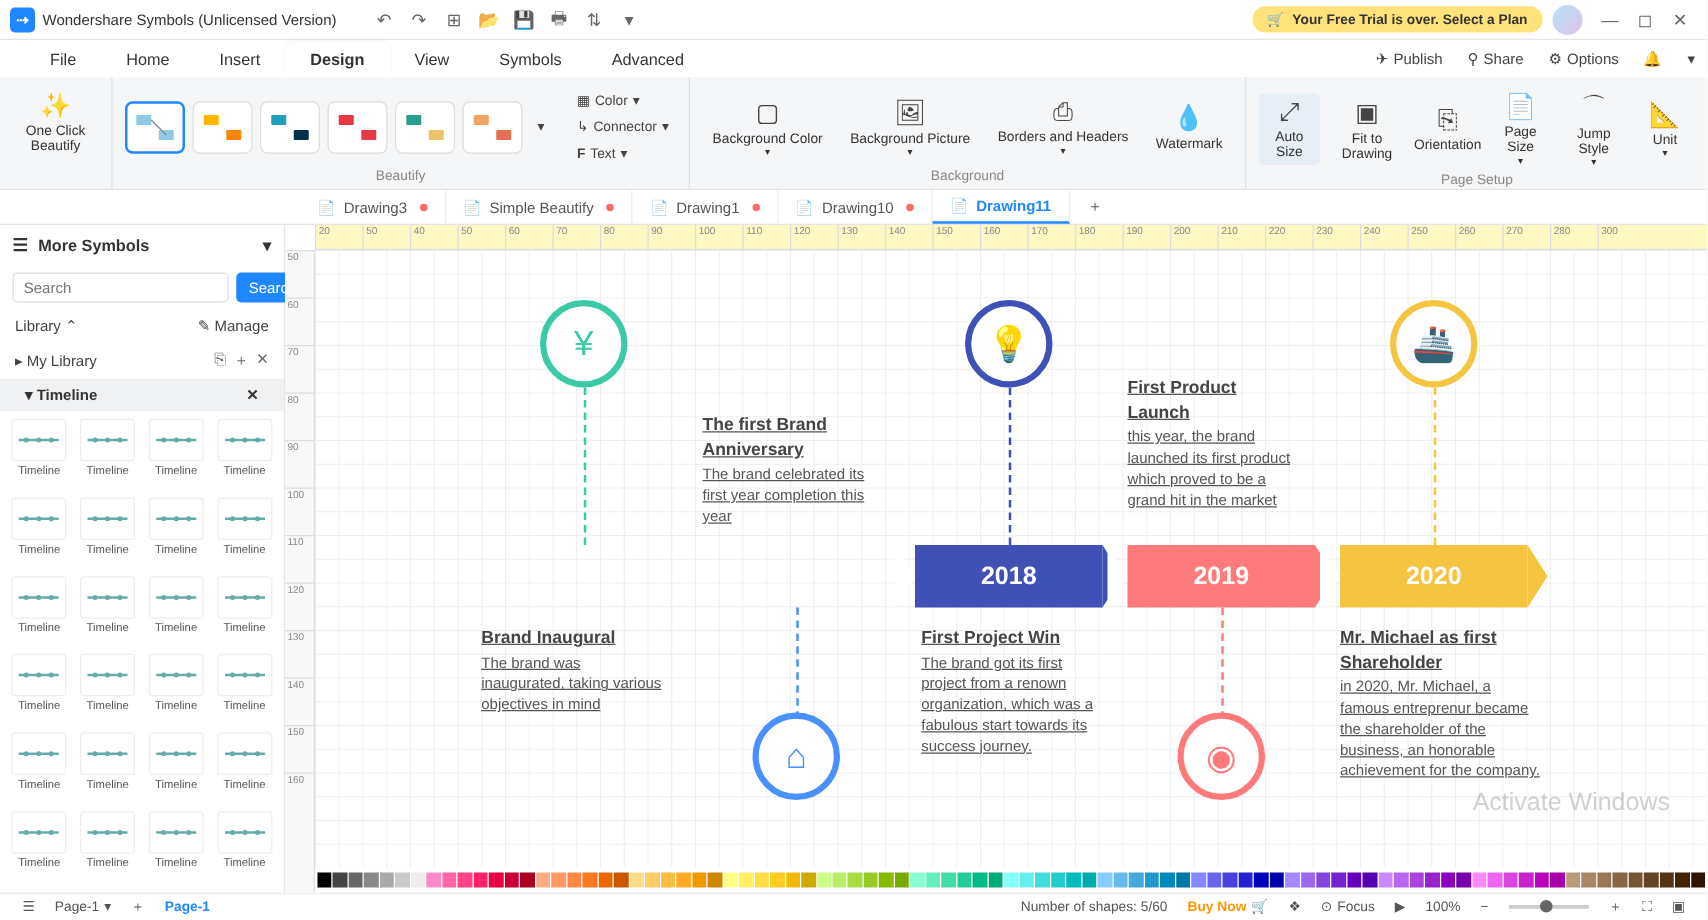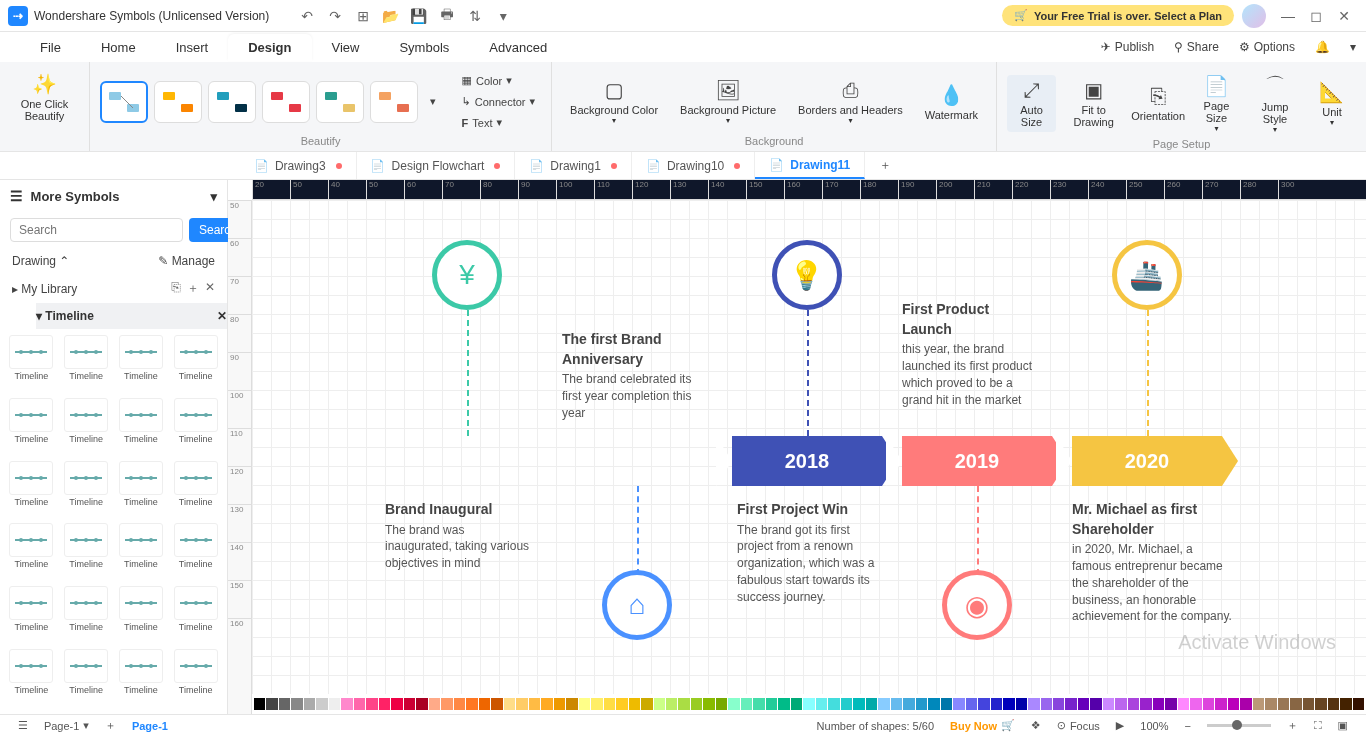--- a/index.html
+++ b/index.html
@@ -43,49 +43,49 @@
 
 
 .left { width: 228px; background:#fff; border-right:1px solid #e5e5e5; display:flex;flex-direction:column;}
 .left-header { padding:8px 10px;display:flex;align-items:center;font-weight:600;font-size:13px;}
 .left-header .ico{margin-right:8px;font-size:14px;}
 .left-search { padding:6px 10px;display:flex;gap:6px;}
 .left-search input { flex:1;border:1px solid #ddd;border-radius:4px;padding:4px 8px;font-size:12px;}
 .left-search button{background:#1f87ff;color:#fff;border:none;border-radius:4px;padding:4px 10px;font-size:12px;cursor:pointer;}
 .lib-row{padding:6px 12px;display:flex;align-items:center;justify-content:space-between;font-size:12px;color:#444;}
 .lib-row .icons{display:flex;gap:6px;color:#666;}
-.cat-header{padding:6px 0;background:#f0f1f3;display:flex;align-items:center;justify-content:space-between;font-size:12px;font-weight:600;margin-left:36px;}
+.cat-header{padding:6px 20px;background:#f0f1f3;display:flex;align-items:center;justify-content:space-between;font-size:12px;font-weight:600;}
 .shape-grid{display:grid;grid-template-columns:repeat(4,1fr);gap:4px;padding:6px;overflow-y:auto;flex:1;}
 .shape-item{display:flex;flex-direction:column;align-items:center;font-size:9px;color:#555;cursor:pointer;}
 .shape-thumb{width:44px;height:34px;border:1px solid #eee;border-radius:3px;background:#fff;margin-bottom:2px;display:flex;align-items:center;justify-content:center;}
 
 
 .canvas-wrap{flex:1;position:relative;overflow:hidden;background:#fff;}
-.ruler-h{position:absolute;top:0;left:24px;right:0;height:20px;background:#0f172a;border-bottom:1px solid #ddd;font-size:8px;color:#888;display:flex;}
+.ruler-h{position:absolute;top:0;left:24px;right:0;height:20px;background:#fef9c3;border-bottom:1px solid #ddd;font-size:8px;color:#888;display:flex;}
 .ruler-h .tick{flex:0 0 38px;border-left:1px solid #ddd;padding-left:2px;}
 .ruler-v{position:absolute;top:20px;left:0;width:24px;bottom:0;background:#f8f8f8;border-right:1px solid #ddd;font-size:8px;color:#888;}
 .ruler-v .tick{height:38px;border-top:1px solid #ddd;padding-left:2px;}
 .canvas{position:absolute;top:20px;left:24px;right:0;bottom:20px;
   background-image:linear-gradient(#eee 1px,transparent 1px),linear-gradient(90deg,#eee 1px,transparent 1px);
   background-size:19px 19px;}
 
 
 .chevron { position:absolute; height:50px; color:#fff;font-weight:bold;font-size:20px;display:flex;align-items:center;justify-content:center;top:236px;}
 .chevron::before{content:"";position:absolute;left:-16px;top:0;border-top:25px solid transparent;border-bottom:25px solid transparent;}
 .chevron::after{content:"";position:absolute;right:-16px;top:0;border-top:25px solid transparent;border-bottom:25px solid transparent;}
 .c2016{left:140px;width:150px;background:#3cc9a7;} .c2016::before{border-left:16px solid transparent;} .c2016::after{border-left:16px solid #3cc9a7;}
 .c2017{left:310px;width:150px;background:#4a91ff;} .c2017::before{border-left:16px solid #fff;} .c2017::after{border-left:16px solid #4a91ff;}
 .c2018{left:480px;width:150px;background:#3f51b5;} .c2018::before{border-left:16px solid #fff;} .c2018::after{border-left:16px solid #3f51b5;}
 .c2019{left:650px;width:150px;background:#ff7b7b;} .c2019::before{border-left:16px solid #fff;} .c2019::after{border-left:16px solid #ff7b7b;}
 .c2020{left:820px;width:150px;background:#f5c542;} .c2020::before{border-left:16px solid #fff;} .c2020::after{border-left:16px solid #f5c542;}
 
 .circle-icon{position:absolute;width:70px;height:70px;border-radius:50%;border:5px solid;display:flex;align-items:center;justify-content:center;font-size:28px;background:#fff;}
 .connector-line{position:absolute;width:0;border-left:2px dashed;}
 
-.tblock{position:absolute;font-size:12px;color:#555;line-height:1.4;}
+.tblock{position:absolute;font-size:12px;color:#555;line-height:1.4;text-decoration:underline;}
 .tblock .h{font-weight:bold;font-size:14px;color:#444;margin-bottom:2px;}
 
 
 .palette{position:absolute;bottom:0;left:24px;right:0;height:20px;display:flex;align-items:center;gap:1px;padding:2px;}
 .palette .sw{width:12px;height:12px;cursor:pointer;}
 
 
 .status{height:22px;background:#fff;border-top:1px solid #e5e5e5;display:flex;align-items:center;padding:0 10px;font-size:11px;color:#555;}
 .status .spacer{flex:1;}
 .status .item{padding:0 8px;display:flex;align-items:center;gap:4px;}
@@ -241,41 +241,41 @@
           <span>Unit</span>
           <span style="font-size:8px">▾</span>
         </div>
     </div>
     <div class="ribbon-group-label">Page Setup</div>
   </div>
 </div>
 
 <div class="doctabs">
   <div class="doctab">📄 <span>Drawing3</span><span class="dot"></span></div>
-  <div class="doctab">📄 <span>Design Flowchart</span><span class="dot"></span></div>
+  <div class="doctab">📄 <span>Simple Beautify</span><span class="dot"></span></div>
   <div class="doctab">📄 <span>Drawing1</span><span class="dot"></span></div>
   <div class="doctab">📄 <span>Drawing10</span><span class="dot"></span></div>
   <div class="doctab active">📄 <span>Drawing11</span></div>
   <div class="doctab" style="border:none">＋</div>
 </div>
 
 <div class="main">
 
   <div class="left">
     <div class="left-header">
         <span class="ico">☰</span>
         <span>More Symbols</span>
         <span style="margin-left:auto">▾</span>
       </div>
     <div class="left-search">
       <input placeholder="Search" style="">
       <button>Search</button>
     </div>
     <div class="lib-row">
-        <span><span>Drawing</span> ⌃</span>
+        <span><span>Library</span> ⌃</span>
         <span>✎ <span>Manage</span></span>
       </div>
     <div class="lib-row">
         <span>▸ <span>My Library</span></span>
         <span class="icons">
           <span>⎘</span>
           <span>＋</span>
           <span>✕</span>
         </span>
       </div>

